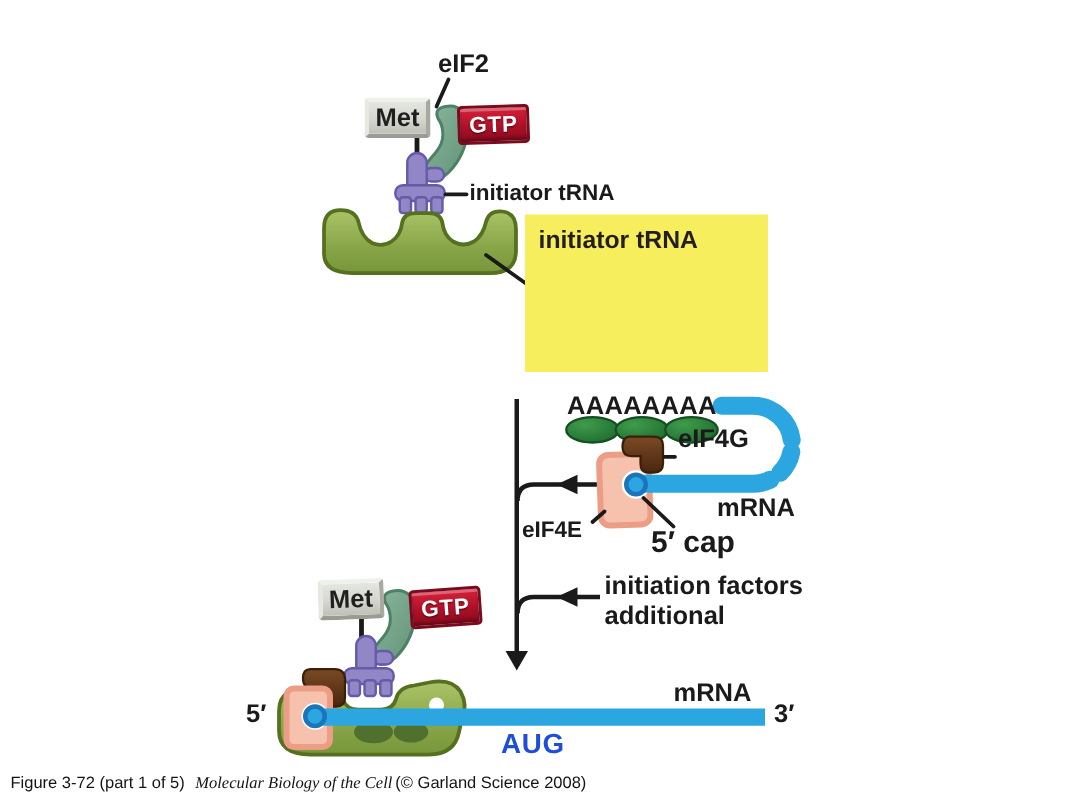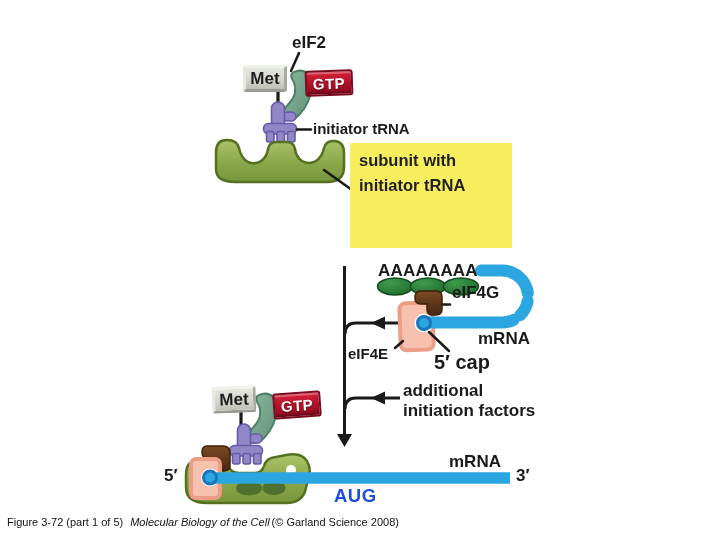--- a/index.html
+++ b/index.html
@@ -33,21 +33,21 @@
     line-height:25px;padding:5px 0 0 9px;box-sizing:border-box;
   }
   .factors{
     position:absolute;z-index:3;left:403px;top:381px;color:#1a1a1a;
     font-weight:bold;font-size:17px;line-height:20px;white-space:nowrap;
   }
   .caption{
     position:absolute;z-index:3;left:7px;top:516px;font-size:11px;color:#141414;
     font-weight:normal;white-space:nowrap;
   }
-  .caption .book{font-style:italic;margin:0 2px 0 7px;}
+  .caption .book{font-style:italic;margin:0 2px 0 7px;font-family:Liberation Serif, serif;}
   .magenta{color:#1d4ed8;}
 </style>
 </head>
 <body>
 
 <div class="stage">
 
   <svg width="720" height="540" viewBox="0 0 720 540">
     <defs>
       <linearGradient id="olive" x1="0" y1="0" x2="0" y2="1">
@@ -159,37 +159,36 @@
 
   <div class="lbl" style="left:292px;top:34px;font-size:17px;">eIF2</div>
 
   <div class="met-box" style="left:243px;top:65px;width:38px;height:21px;">Met</div>
 
   <div class="gtp-box" style="left:305px;top:70px;width:44px;height:22px;transform:rotate(-2deg);">GTP</div>
 
   <div class="lbl" style="left:313px;top:121px;font-size:15px;">initiator tRNA</div>
 
   <div class="callout">
-    <div>subunit with</div>
     <div>initiator tRNA</div>
   </div>
 
   <div class="lbl" style="left:378px;top:262px;font-size:17px;letter-spacing:0.2px;">AAAAAAAA</div>
 
   <div class="lbl" style="left:452px;top:284px;font-size:17px;">eIF4G</div>
 
   <div class="lbl" style="left:478px;top:330px;font-size:17px;">mRNA</div>
 
   <div class="lbl" style="left:348px;top:346px;font-size:15px;text-align:center;">eIF4E</div>
 
   <div class="lbl" style="left:434px;top:352px;font-size:20px;">5′ cap</div>
 
   <div class="factors">
+    <div>initiation factors</div>
     <div>additional</div>
-    <div>initiation factors</div>
   </div>
 
   <div class="met-box" style="left:212px;top:386px;width:38px;height:21px;transform:rotate(-2deg);">Met</div>
 
   <div class="gtp-box" style="left:273px;top:392px;width:44px;height:22px;transform:rotate(-4deg);">GTP</div>
 
   <div class="lbl" style="left:164px;top:467px;font-size:17px;">5′</div>
 
   <div class="lbl" style="left:449px;top:453px;font-size:17px;">mRNA</div>
 

